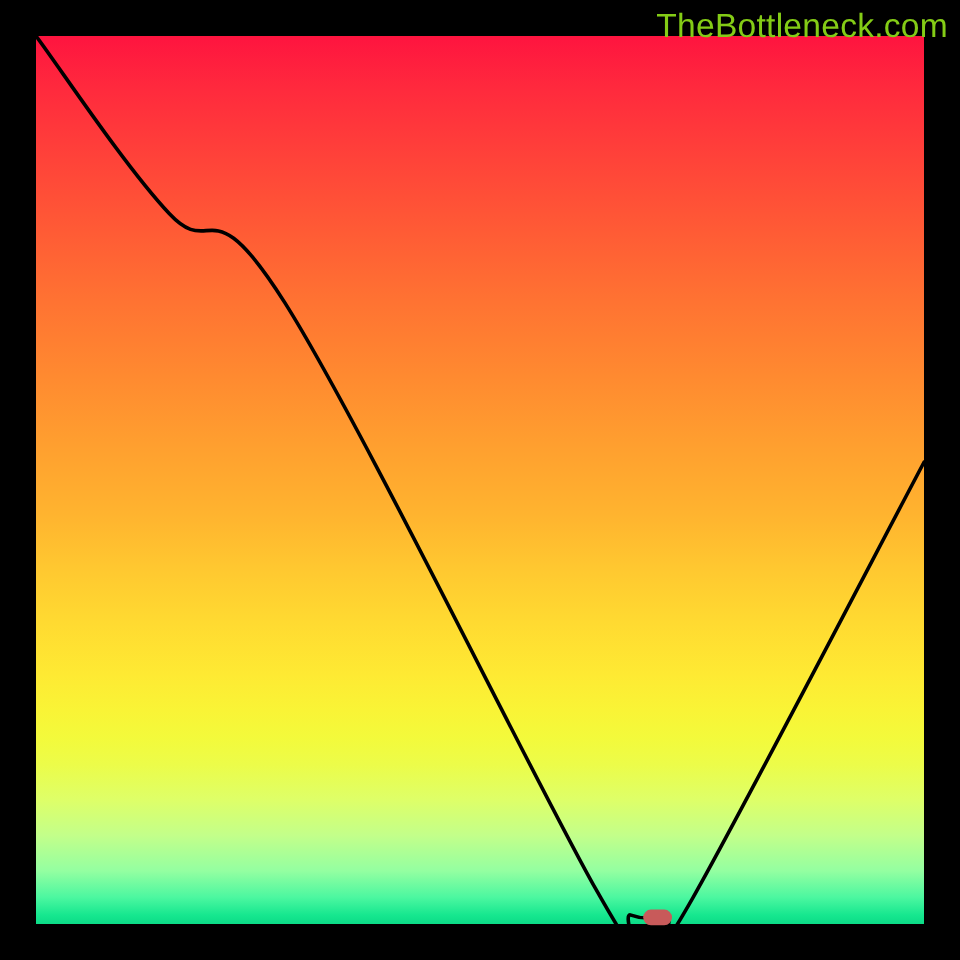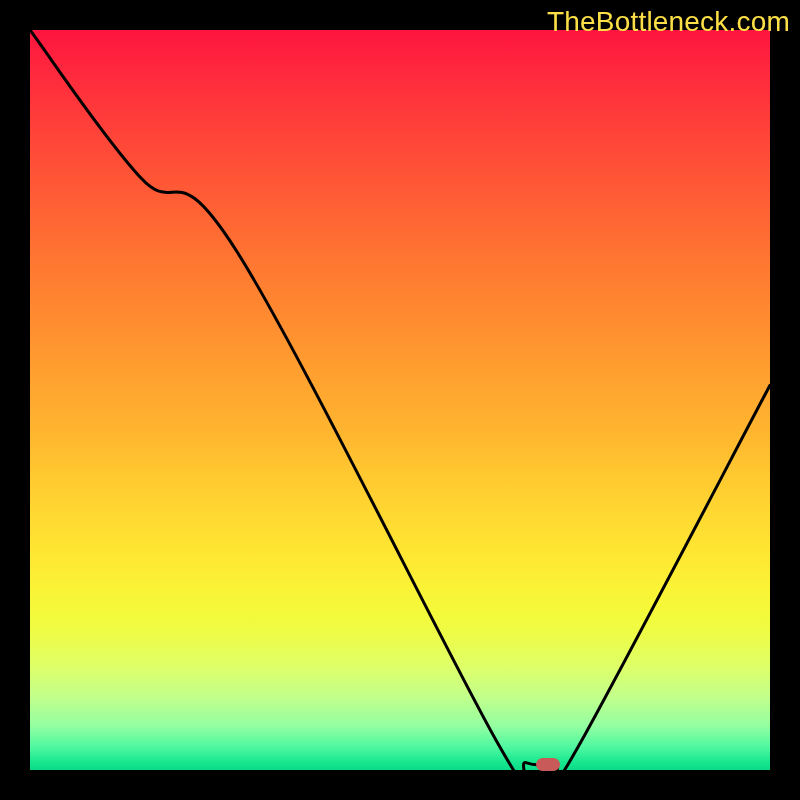--- a/index.html
+++ b/index.html
@@ -7,21 +7,21 @@
   .container {
     position: relative;
     width: 800px;
     height: 800px;
     background: #000;
   }
   .watermark {
     position: absolute;
     top: 6px;
     right: 10px;
-    color: #fde047;
+    color: #84cc16;
     font-family: Arial, Helvetica, sans-serif;
     font-size: 28px;
     letter-spacing: 0.2px;
     z-index: 4;
     user-select: none;
   }
   .plot {
     position: absolute;
     left: 30px;
     top: 30px;

